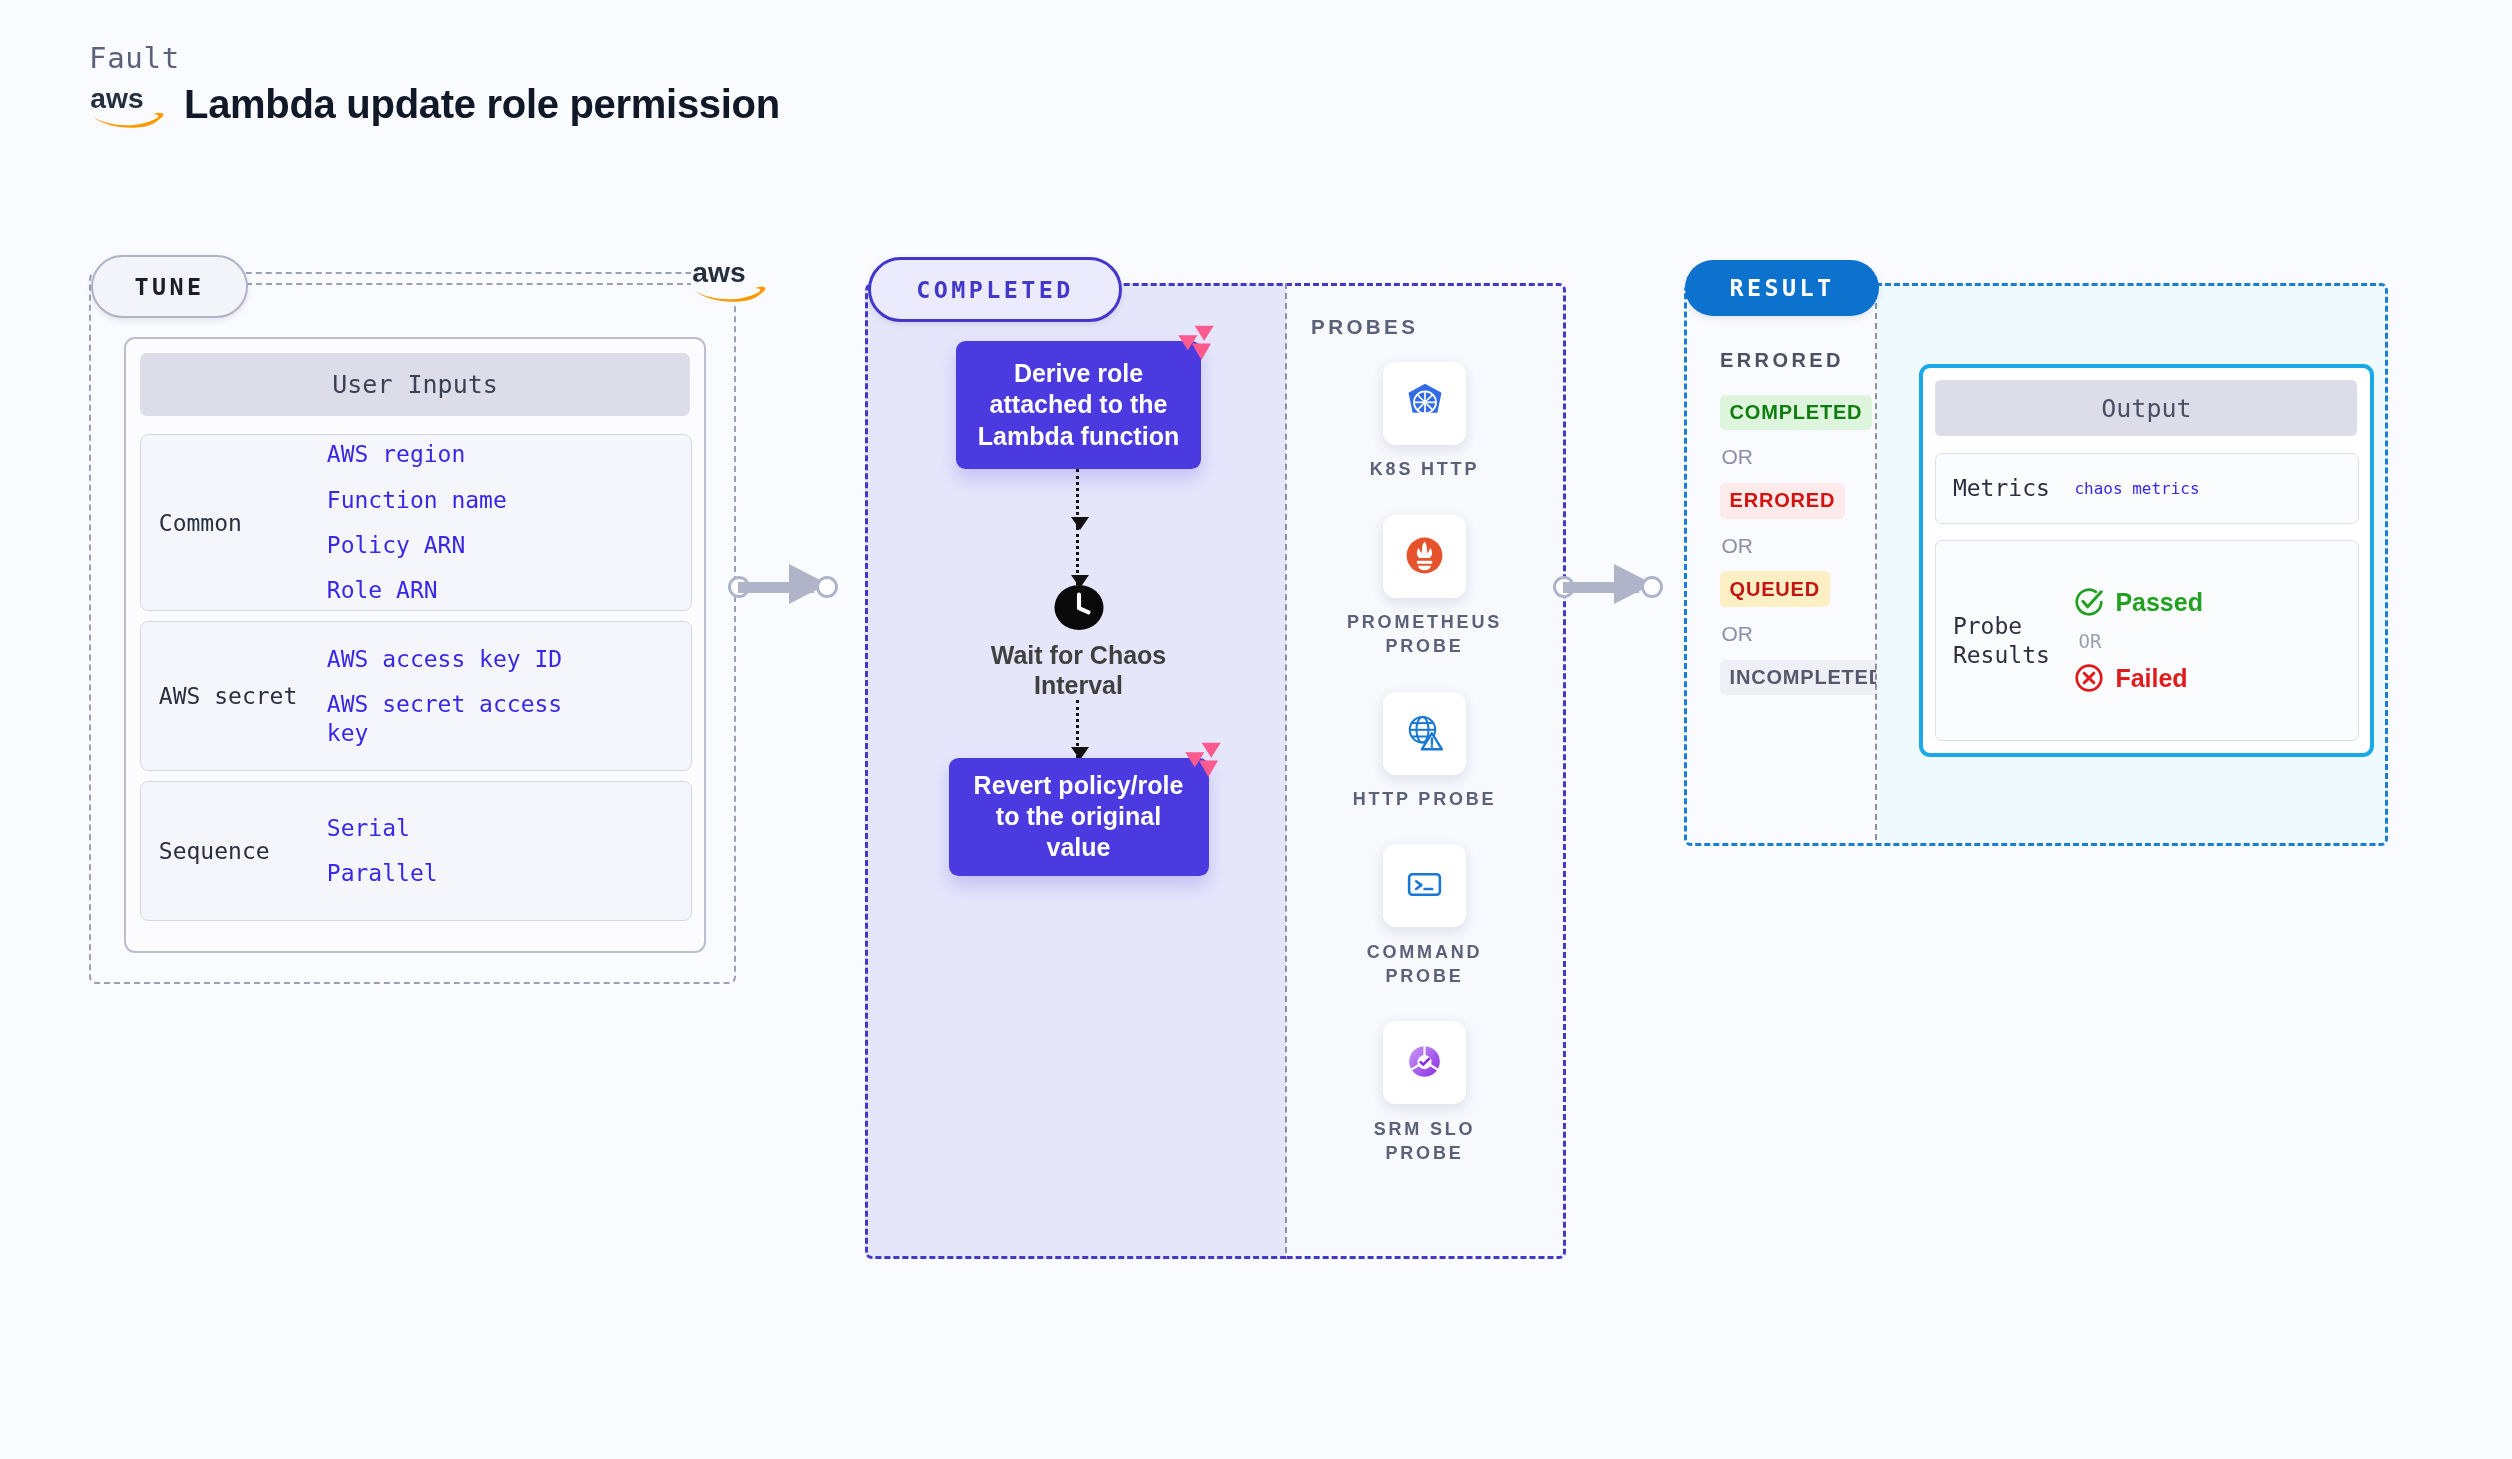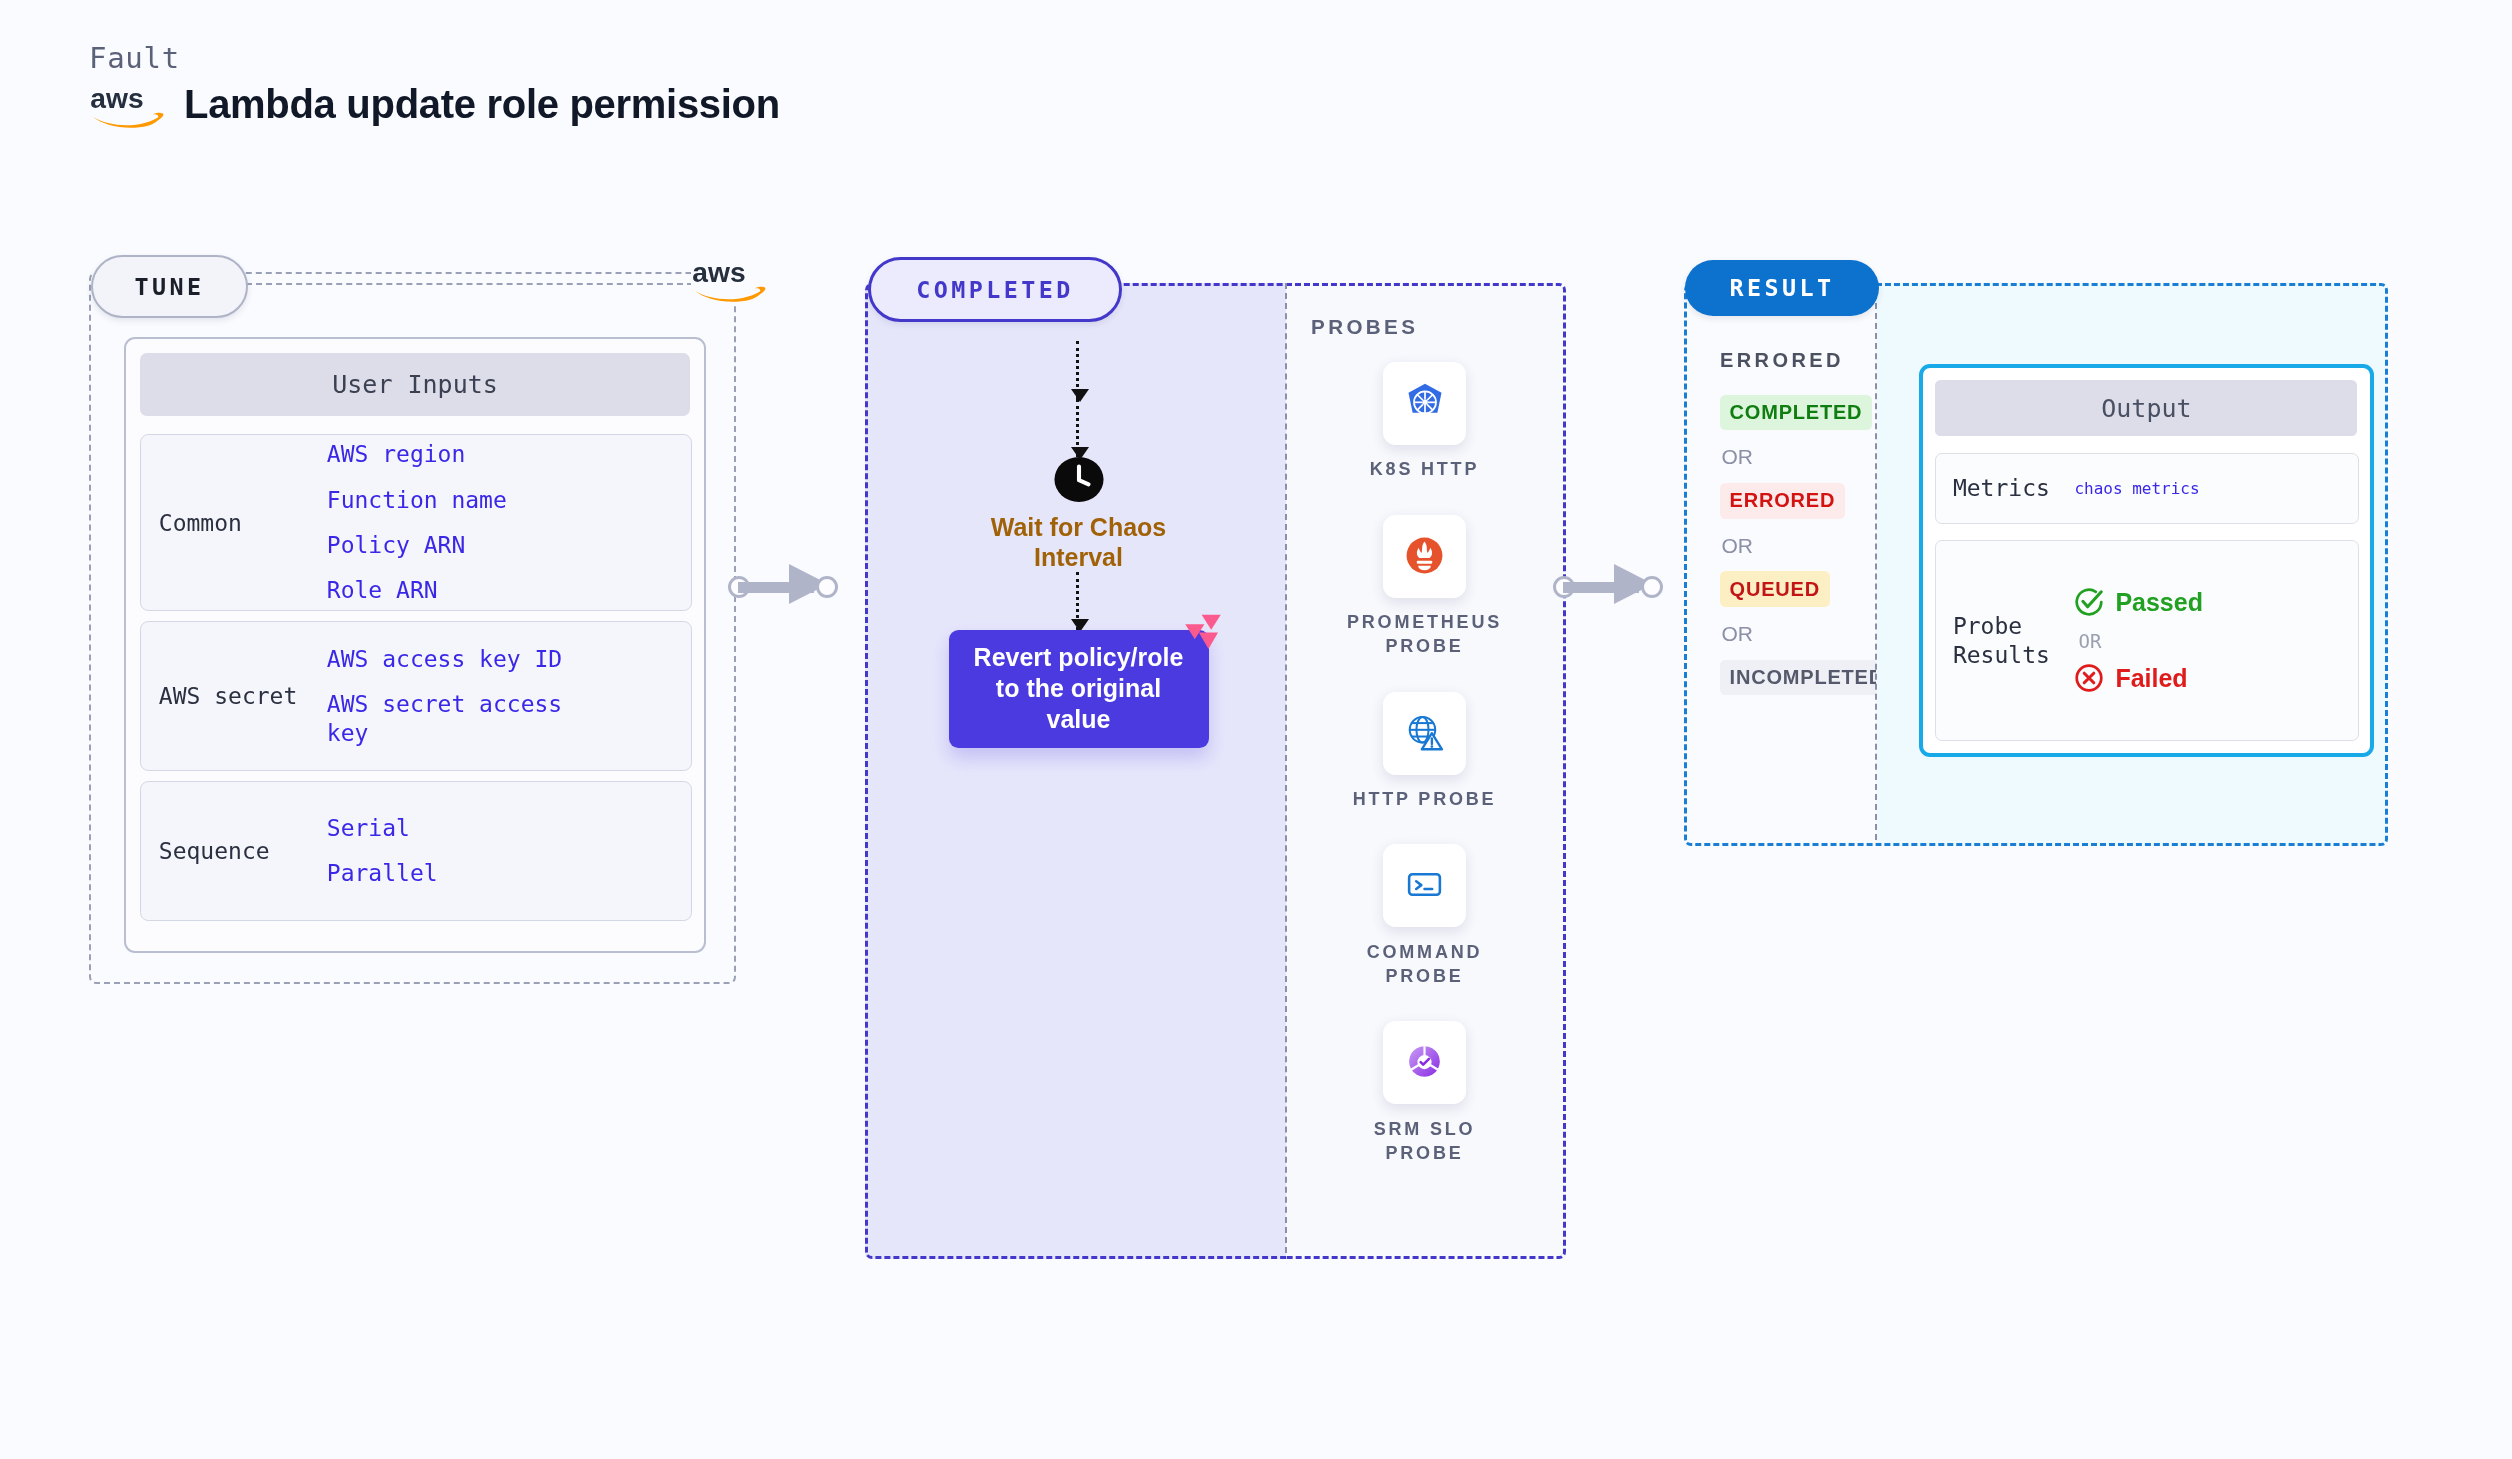--- a/index.html
+++ b/index.html
@@ -141,21 +141,21 @@
     border-left:3.4px dotted #111111;
   }
   .arrow-v:after{
     content:"";position:absolute;left:-7.6px;bottom:-2.8px;width:0;height:0;
     border-left:9px solid transparent;border-right:9px solid transparent;
     border-top:13.8px solid #111111;
   }
   #clock-wrap{display:flex;flex-direction:column;align-items:center;}
   #clock-icon{width:50px;height:45px;}
   #wait-label{
-    font-size:25px;font-weight:bold;color:#a16207;text-align:center;
+    font-size:25px;font-weight:bold;color:#404040;text-align:center;
     line-height:1.2;margin-top:9.6px;width:220px;
   }
 
   
   #probes-panel{
     position:absolute;left:1286px;top:283px;width:277px;height:970px;
     border:3.4px dashed #4338ca;border-left:none;border-radius:0 6.9px 6.9px 0;
     background:#f8f9fd;
   }
   #probes-divider{
@@ -305,20 +305,30 @@
 <div id="conn1" class="connector">
   <div class="dotL"></div>
   <div class="shaft"></div>
   <div class="head"></div>
   <div class="dotR"></div>
 </div>
 
 <div id="exec-panel">
   <div id="exec-flow">
 
+    <div id="step1" class="step">
+      <span>Derive role attached to the Lambda function</span>
+      <span class="litmus">
+        <svg viewBox="0 0 64 60" width="44" height="41">
+          <path d="M30 4 L58 4 L44 26 Z" fill="#fb5a8e"></path>
+          <path d="M6 18 L34 18 L20 40 Z" fill="#fb5a8e"></path>
+          <path d="M26 30 L54 30 L40 54 Z" fill="#fb5a8e"></path>
+        </svg>
+      </span>
+    </div>
 
     <div class="arrow-v"></div>
 
 
     <div class="arrow-v"></div>
 
     <div id="clock-wrap">
       <span id="clock-icon">
         <svg viewBox="0 0 72 66" width="50" height="45">
           <ellipse cx="36" cy="33" rx="36" ry="33" fill="#0a0a0a"></ellipse>

